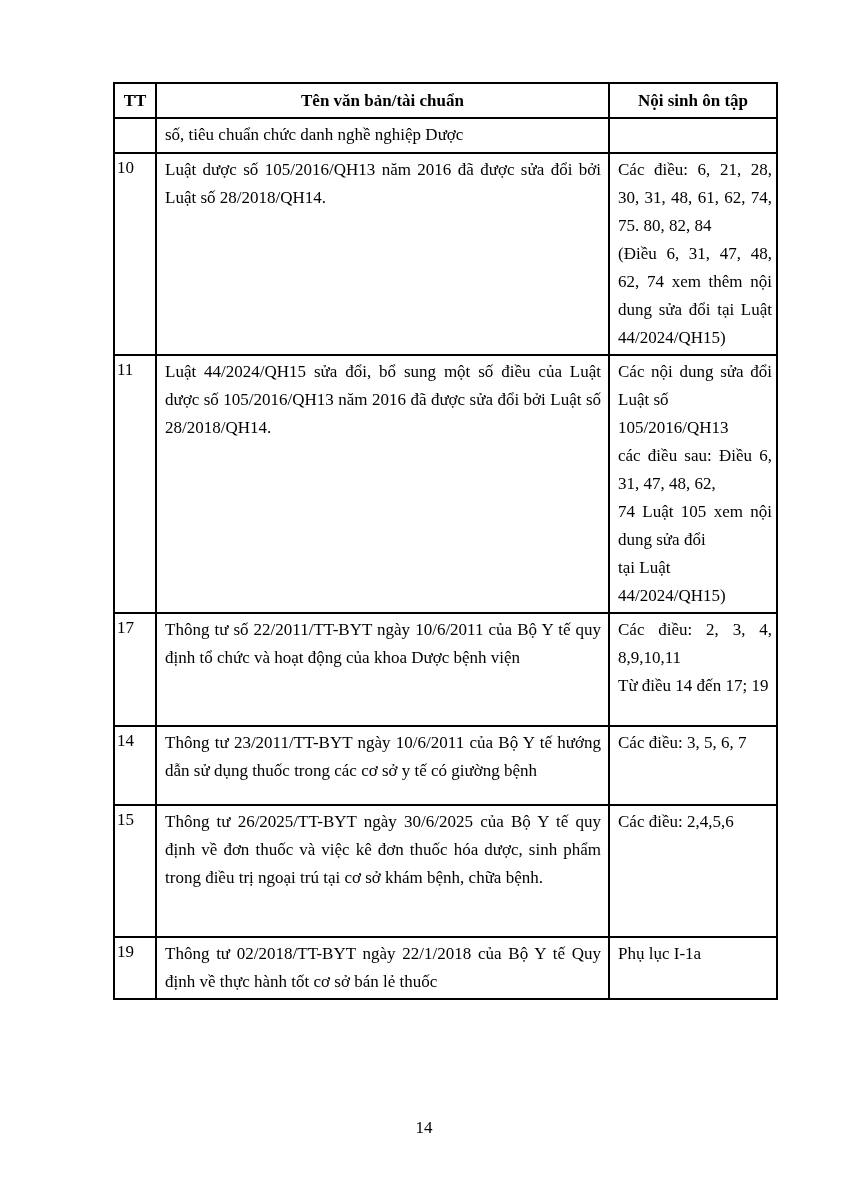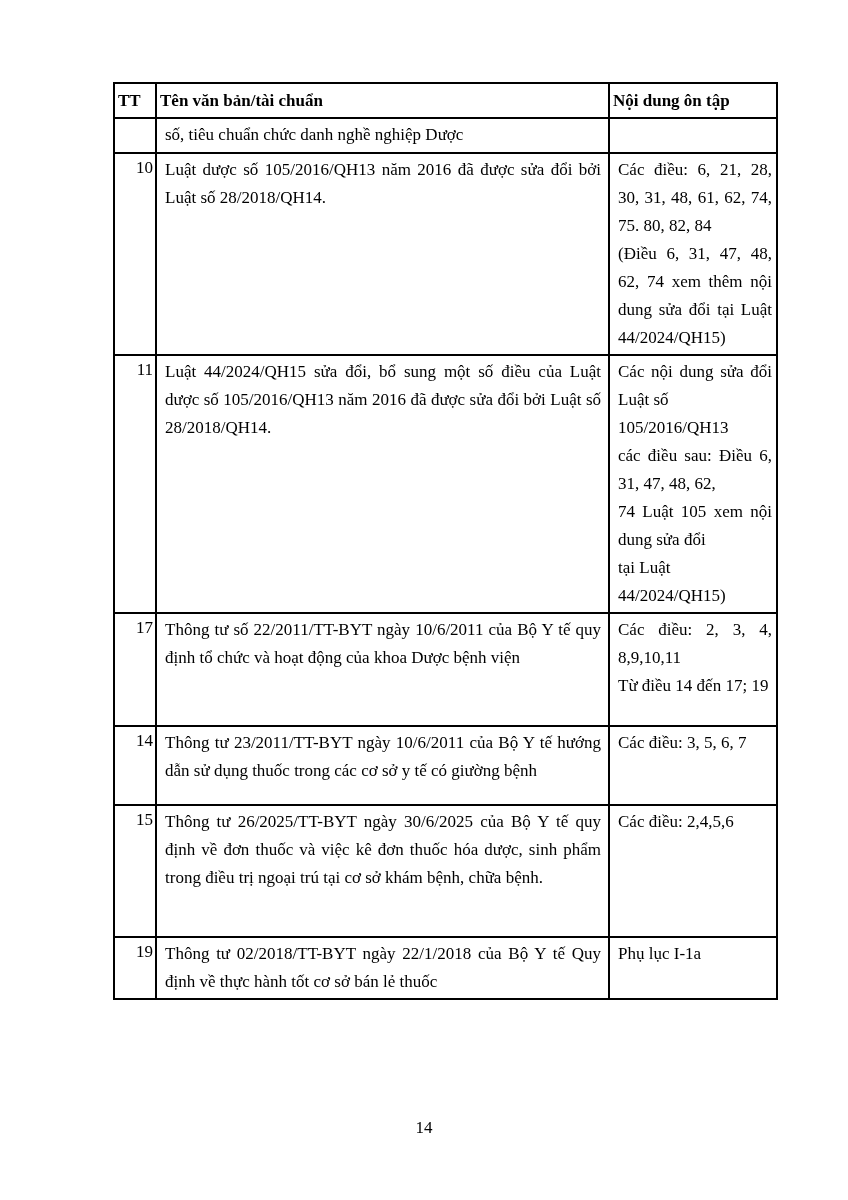--- a/index.html
+++ b/index.html
@@ -27,27 +27,27 @@
   table.review th,
   table.review td {
     border: 2px solid #000000;
     font-size: 17px;
     line-height: 28px;
     vertical-align: top;
     overflow: hidden;
   }
   table.review th {
     font-weight: bold;
-    text-align: left;
+    text-align: center;
     vertical-align: middle;
     padding: 2px 3px;
     line-height: 22px;
   }
   td.tt {
-    text-align: right;
+    text-align: left;
     vertical-align: middle;
     padding: 0 2px;
   }
   td.doc {
     text-align: justify;
     padding: 2px 7px 2px 8px;
   }
   td.note {
     text-align: justify;
     padding: 2px 4px 2px 8px;
@@ -73,21 +73,21 @@
   <table class="review">
     <colgroup>
       <col style="width:42px">
       <col style="width:453px">
       <col style="width:168px">
     </colgroup>
     <thead>
       <tr style="height:35px">
         <th>TT</th>
         <th>Tên văn bản/tài chuẩn</th>
-        <th>Nội dung ôn tập</th>
+        <th>Nội sinh ôn tập</th>
       </tr>
     </thead>
     <tbody>
       <tr style="height:35px">
         <td class="tt"></td>
         <td class="doc align-left">số, tiêu chuẩn chức danh nghề nghiệp Dược</td>
         <td class="note"></td>
       </tr>
       <tr style="height:193px">
         <td class="tt">10</td>

